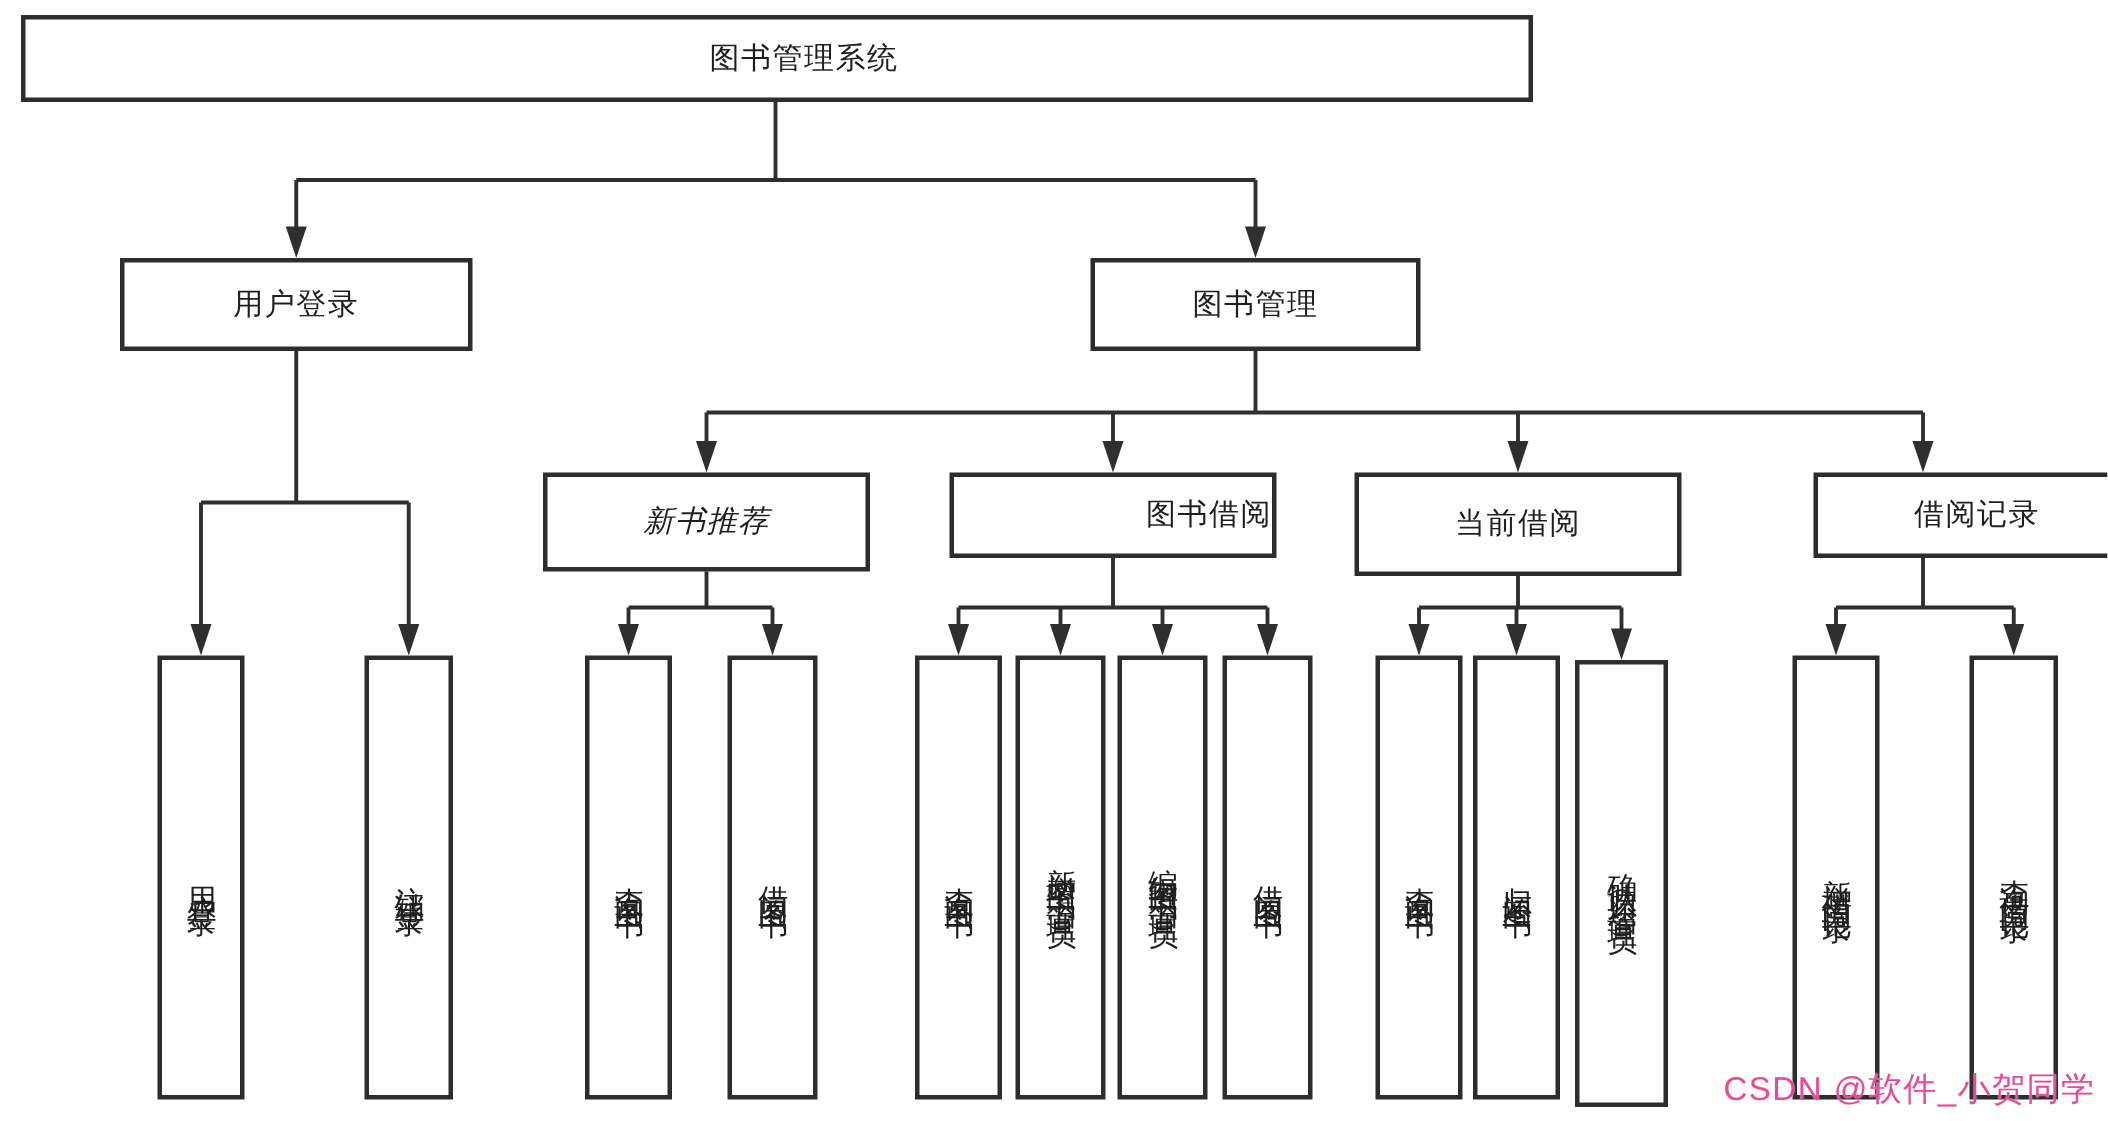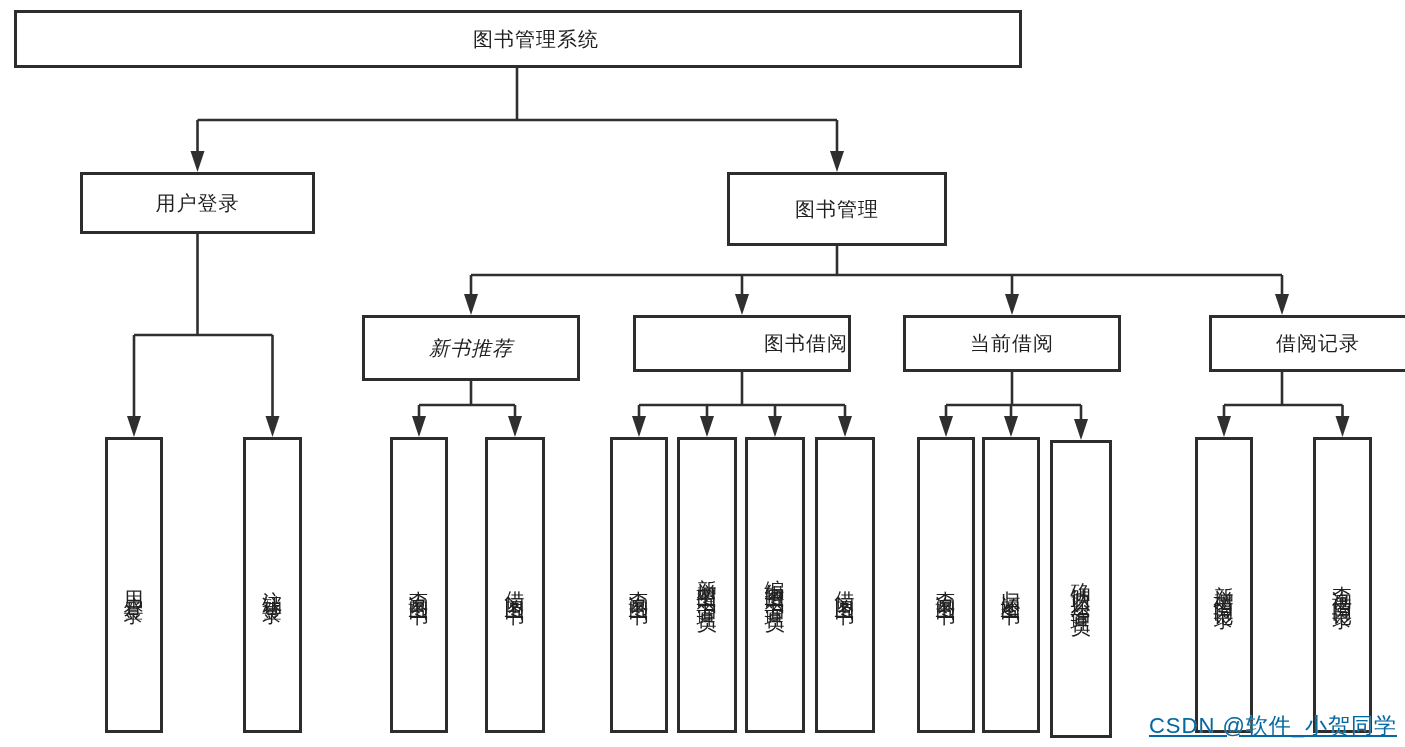--- a/index.html
+++ b/index.html
@@ -14,22 +14,22 @@
     display:flex; align-items:center; justify-content:center;
     color:#1f1f1f; font-size:20px; letter-spacing:1px;
   }
   .node span { line-height:1.25; }
   .node.vertical span {
     writing-mode:vertical-rl; text-orientation:mixed;
     letter-spacing:5px; line-height:1;
   }
   #watermark {
     position:absolute; right:8px; bottom:6px;
-    color:#0369a1; font-size:22px; letter-spacing:1px;
-    text-shadow:0 0 1px #e6e6e6; white-space:nowrap;text-decoration:underline;
+    color:#ec4899; font-size:22px; letter-spacing:1px;
+    text-shadow:0 0 1px #e6e6e6; white-space:nowrap;
   }
   .seg { stroke:#2f2f2f; stroke-width:2.6; }
   .arrowhead { fill:#2f2f2f; }
 </style>
 </head>
 <body>
 
 <div id="canvas">
   <svg id="connector-layer" viewBox="0 0 1405 747" xmlns="http://www.w3.org/2000/svg">
       <line x1="517" y1="68" x2="517" y2="120" class="seg"></line>
@@ -85,30 +85,30 @@
       <line x1="1342.5" y1="405" x2="1342.5" y2="423" class="seg"></line>
       <polygon points="1342.5,437 1335.5,416 1349.5,416" class="arrowhead"></polygon>
     </svg>
   <div id="nodes">
       <div class="node" style="left: 14px; top: 10px; width: 1008px; height: 58px; padding-left: 36px;">
         <span>图书管理系统</span>
       </div>
       <div class="node" style="left: 80px; top: 172px; width: 235px; height: 62px;">
         <span>用户登录</span>
       </div>
-      <div class="node" style="left: 727px; top: 172px; width: 220px; height: 74px;">
+      <div class="node" style="left: 727px; top: 172px; width: 220px; height: 62px;">
         <span>图书管理</span>
       </div>
       <div class="node" style="left: 362px; top: 315px; width: 218px; height: 66px; font-style: italic;">
         <span>新书推荐</span>
       </div>
       <div class="node" style="left: 633px; top: 315px; width: 218px; height: 57px; justify-content: flex-end;">
         <span>图书借阅</span>
       </div>
-      <div class="node" style="left: 903px; top: 315px; width: 218px; height: 57px;">
+      <div class="node" style="left: 903px; top: 315px; width: 218px; height: 69px;">
         <span>当前借阅</span>
       </div>
       <div class="node" style="left: 1173px; top: 315px; width: 218px; height: 57px; margin-left: 36px;">
         <span>借阅记录</span>
       </div>
       <div class="node vertical" style="left: 105px; top: 437px; width: 58px; height: 296px;">
         <span>用户登录</span>
       </div>
       <div class="node vertical" style="left: 243px; top: 437px; width: 59px; height: 296px;">
         <span>注销登录</span>

